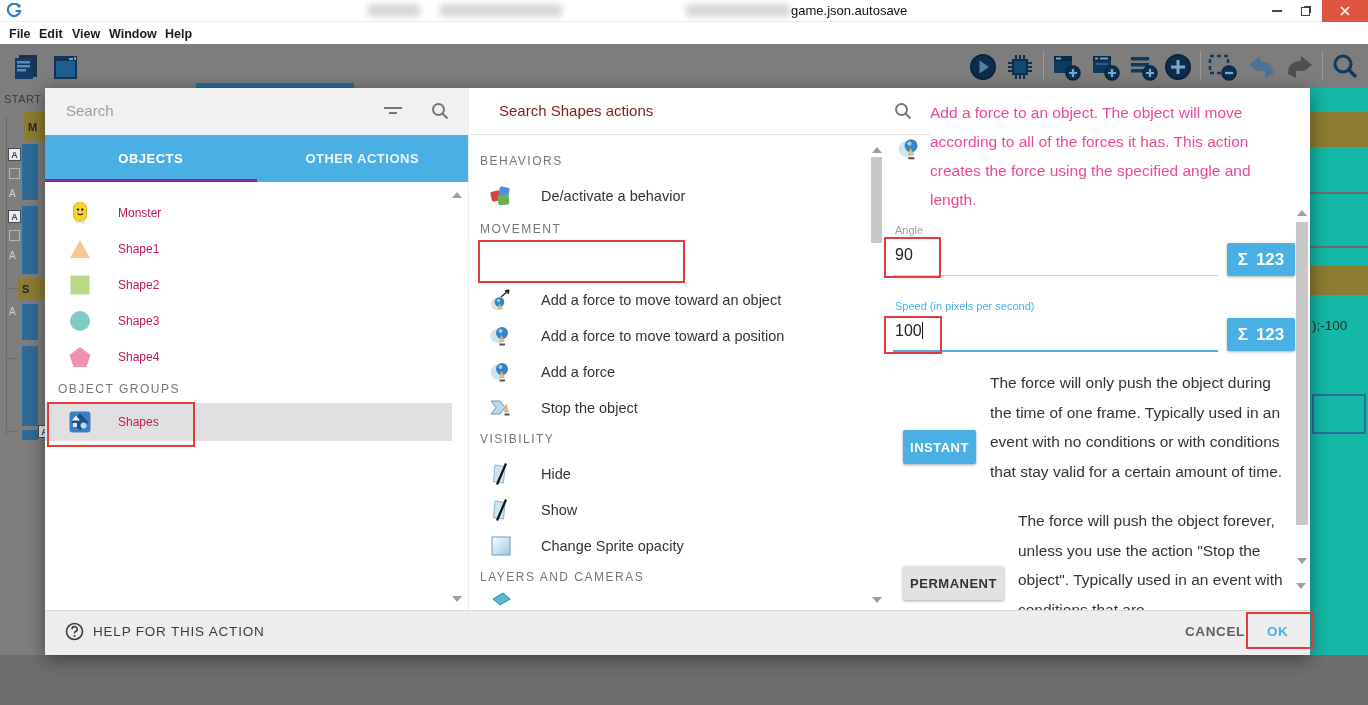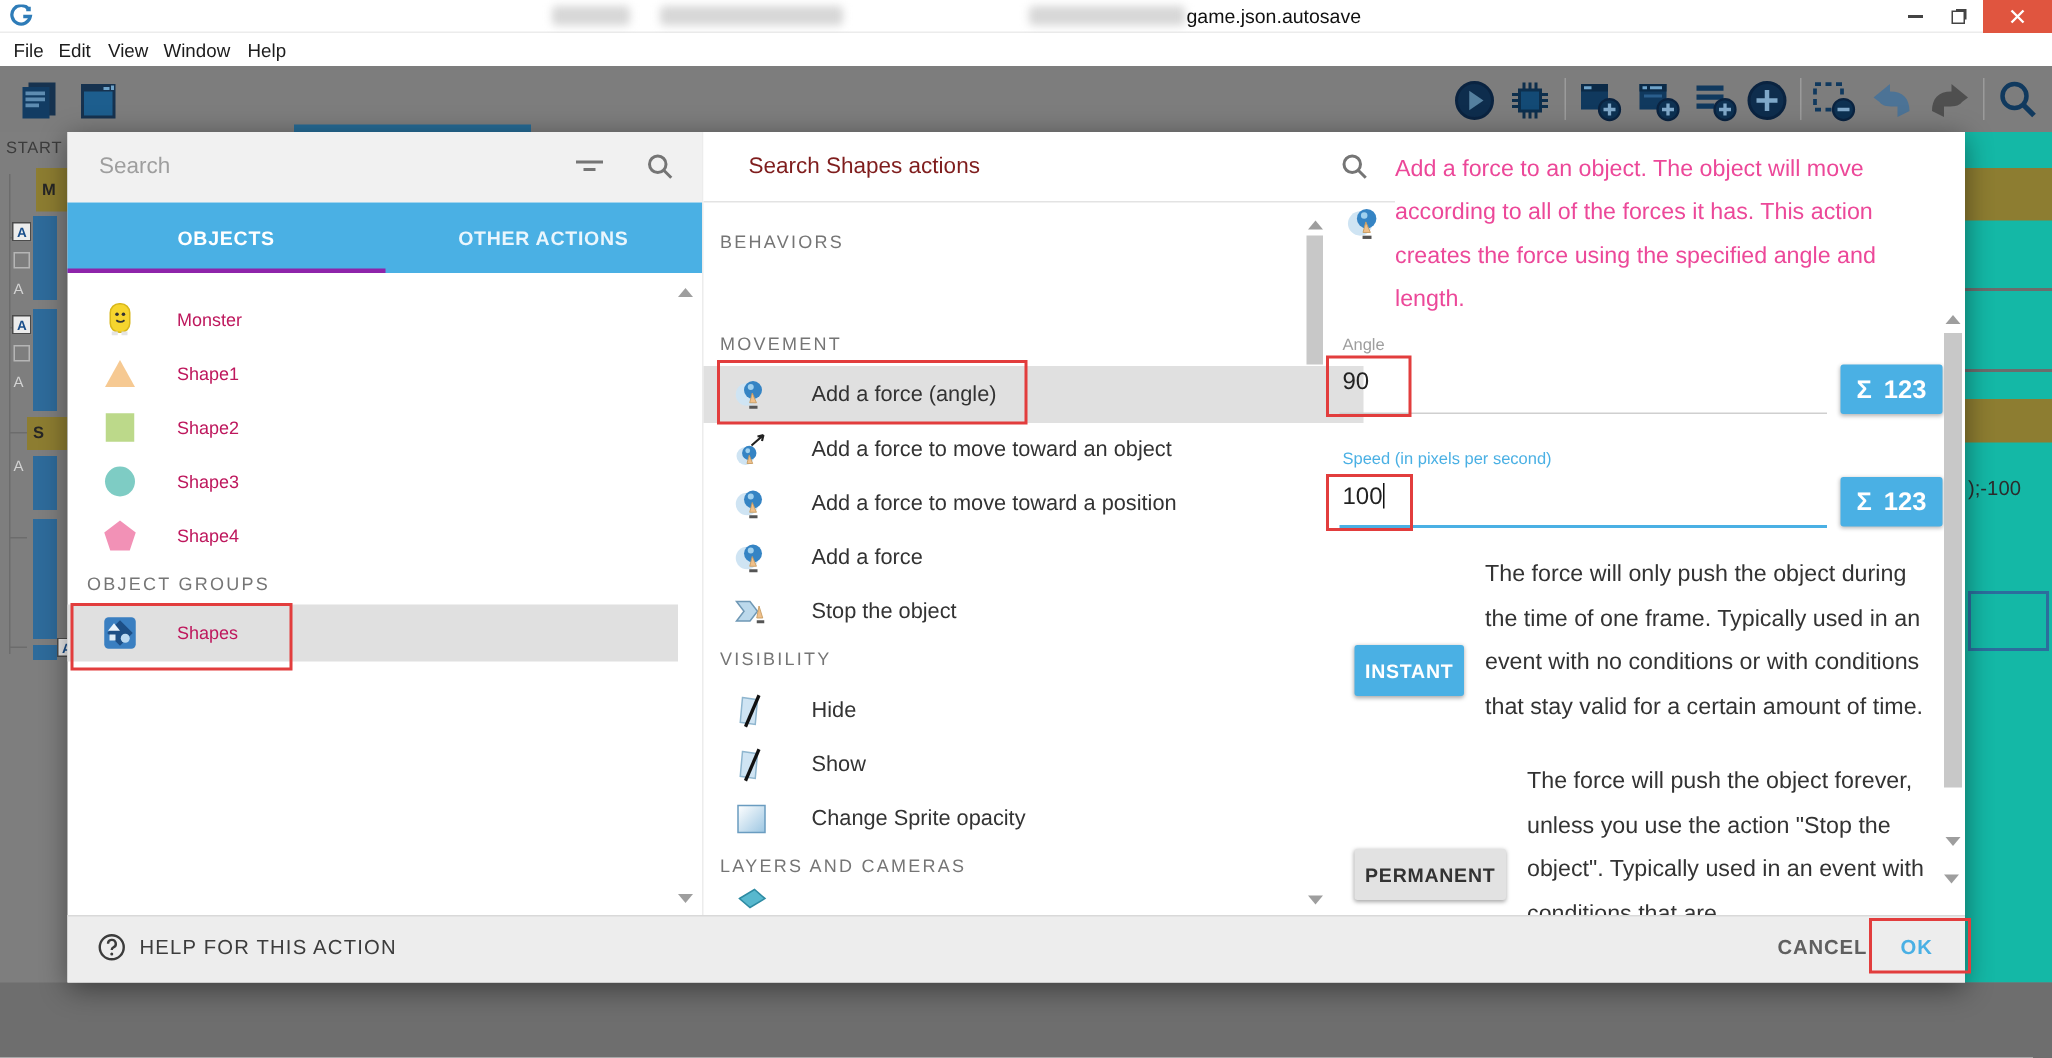--- a/index.html
+++ b/index.html
@@ -7,21 +7,21 @@
     --olive:#8d7d31; --navy:#2e6b9b; --sel:#e0e0e0;
   }
   *{box-sizing:border-box;margin:0;padding:0;font-family:"Liberation Sans",sans-serif;}
   body{width:1368px;height:705px;position:relative;overflow:hidden;background:#7e7e7e;}
   .abs{position:absolute;}
 
   
   #titlebar{left:0;top:0;width:1368px;height:22px;background:#fff;border-bottom:1px solid #ececec;}
   #titlebar .title{position:absolute;left:791px;top:3px;font-size:13px;color:#111;}
   .blur-blob{position:absolute;top:4px;height:13px;background:#d7d7d7;filter:blur(3px);border-radius:3px;}
-  #menubar{left:0;top:22px;width:1368px;height:22px;background:#fff;}
+  #menubar{left:0;top:22px;width:1368px;height:22px;background:#fff;font-weight:bold;}
   .menu-item{position:absolute;top:3px;font-size:12.5px;color:#1c1c1c;padding:2px 5px;cursor:default;}
   #toolbar{left:0;top:44px;width:1368px;height:44px;background:#7d7d7d;}
   .tb-sep{position:absolute;top:8px;width:1px;height:28px;background:#9b9b9b;}
   .win-btn{position:absolute;top:0;height:22px;display:flex;align-items:center;justify-content:center;}
   #btn-close{left:1322px;width:46px;background:#e0553f;}
   #btn-max{left:1292px;width:26px;}
   #btn-min{left:1264px;width:26px;}
 
   
   #bg-left{left:0;top:88px;width:45px;height:567px;background:#7e7e7e;overflow:hidden;}
@@ -349,34 +349,32 @@
     <span class="ph">Search Shapes actions</span>
     <span class="abs" style="left:424px;top:13px">
       <svg width="20" height="20" viewBox="0 0 20 20">
           <circle cx="8.5" cy="8.5" r="5.5" fill="none" stroke="#757575" stroke-width="2"></circle>
           <path d="M12.5 12.5 L17.5 17.5" stroke="#757575" stroke-width="2"></path>
         </svg>
     </span>
   </div>
 
   <div class="sec-header" style="top:66px">BEHAVIORS</div>
+  <div class="mi" style="top:90px">
+    <span class="micon">
+      <svg width="24" height="24" viewBox="0 0 24 24">
+          <rect x="2" y="7" width="10" height="10" rx="2" fill="#d64541" transform="rotate(-14 7 12)"></rect>
+          <rect x="10" y="3" width="10" height="10" rx="2" fill="#4a90d9" transform="rotate(12 15 8)"></rect>
+          <rect x="9" y="11" width="11" height="10" rx="2" fill="#6ab04c" transform="rotate(-6 14 16)"></rect>
+        </svg>
+    </span>
+    <span class="mlabel">De/activate a behavior</span>
+  </div>
 
   <div class="sec-header" style="top:134px">MOVEMENT</div>
-  <div class="mi row-sel" style="top:156px;height:38px">
-    <span class="micon">
-      <svg width="24" height="24" viewBox="0 0 24 24">
-          <circle cx="9" cy="12" r="7.5" fill="#cfe4f3"></circle>
-          <circle cx="13" cy="9" r="6" fill="#3584c4"></circle>
-          <circle cx="11.5" cy="7" r="2" fill="#9fd0ee"></circle>
-          <path d="M12.5 11 l2.8 6.5 h-4.5 z" fill="#f0c08a" stroke="#c79d63" stroke-width=".6"></path>
-          <rect x="10.5" y="19.5" width="5.5" height="2" fill="#555"></rect>
-        </svg>
-    </span>
-    <span class="mlabel">Add a force (angle)</span>
-  </div>
   <div class="mi" style="top:194px">
     <span class="micon">
       <svg width="24" height="24" viewBox="0 0 24 24">
           <path d="M12 9 L20 2 M20 2 l-4 1 M20 2 l-1 4" stroke="#222" stroke-width="1.4" fill="none"></path>
           <circle cx="8" cy="16" r="6" fill="#cfe4f3"></circle>
           <circle cx="10.5" cy="14" r="4.8" fill="#3584c4"></circle>
           <circle cx="9.5" cy="12.5" r="1.6" fill="#9fd0ee"></circle>
           <path d="M10.5 15.5 l2.3 5.5 h-3.8 z" fill="#f0c08a" stroke="#c79d63" stroke-width=".6"></path>
         </svg>
     </span>

